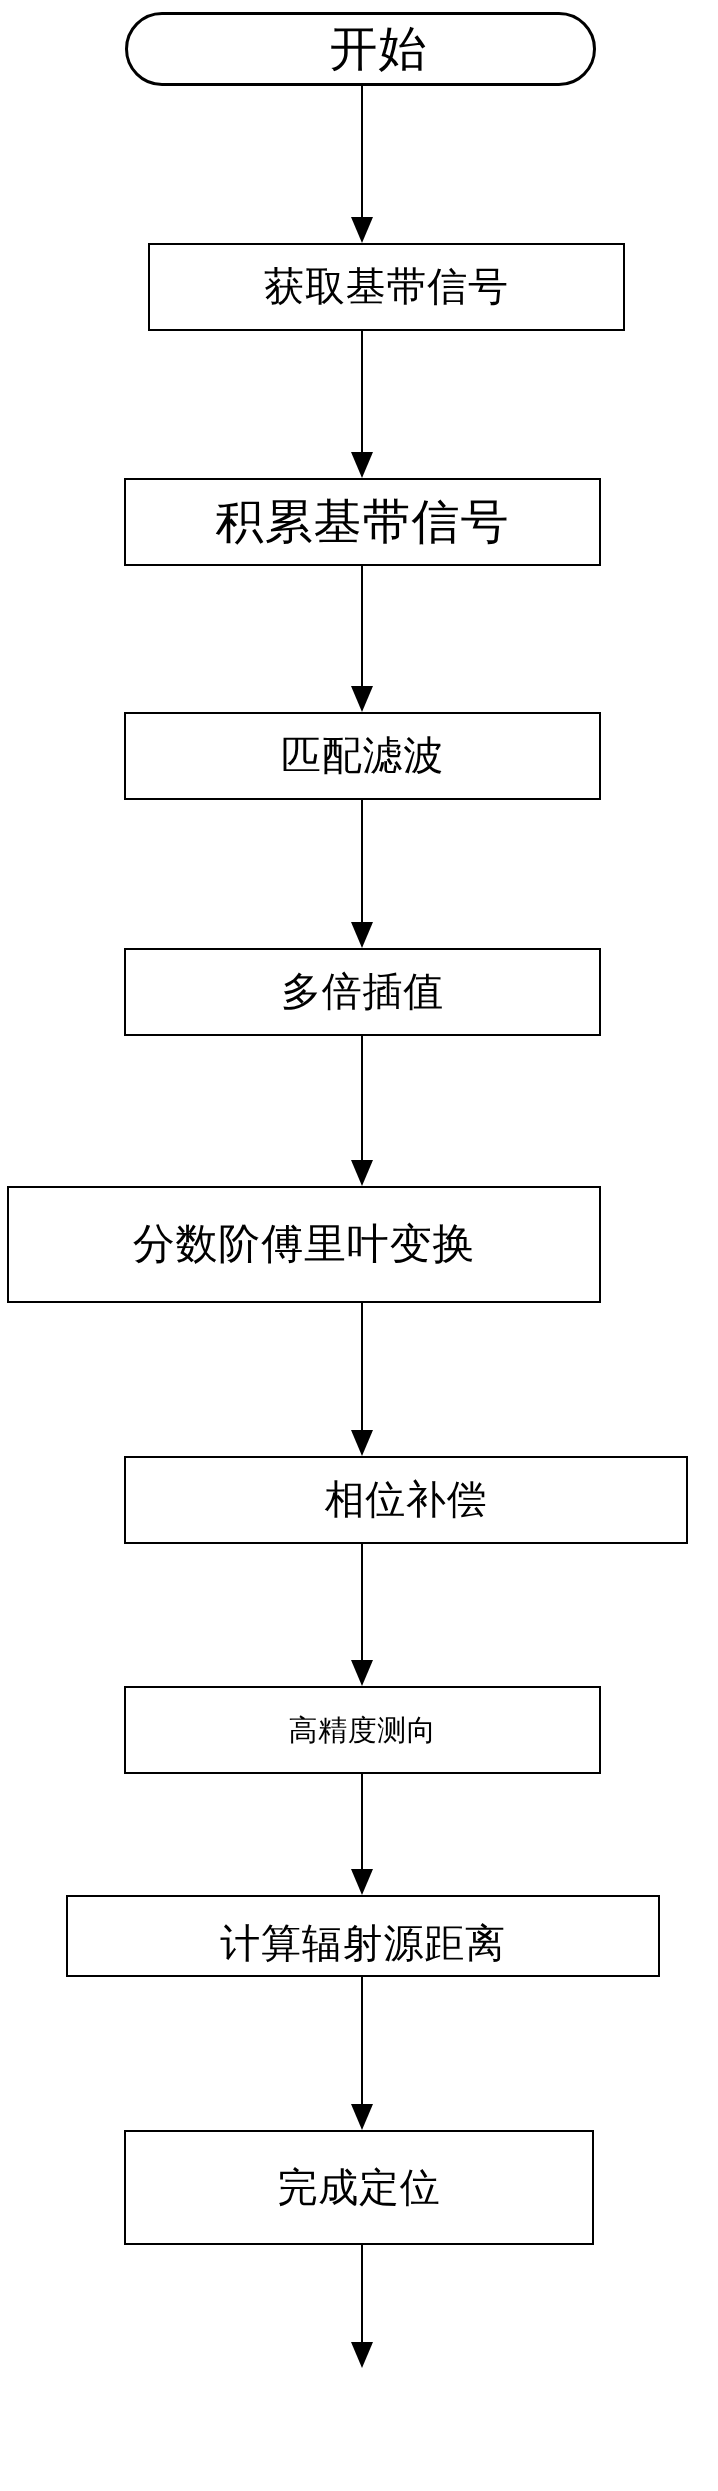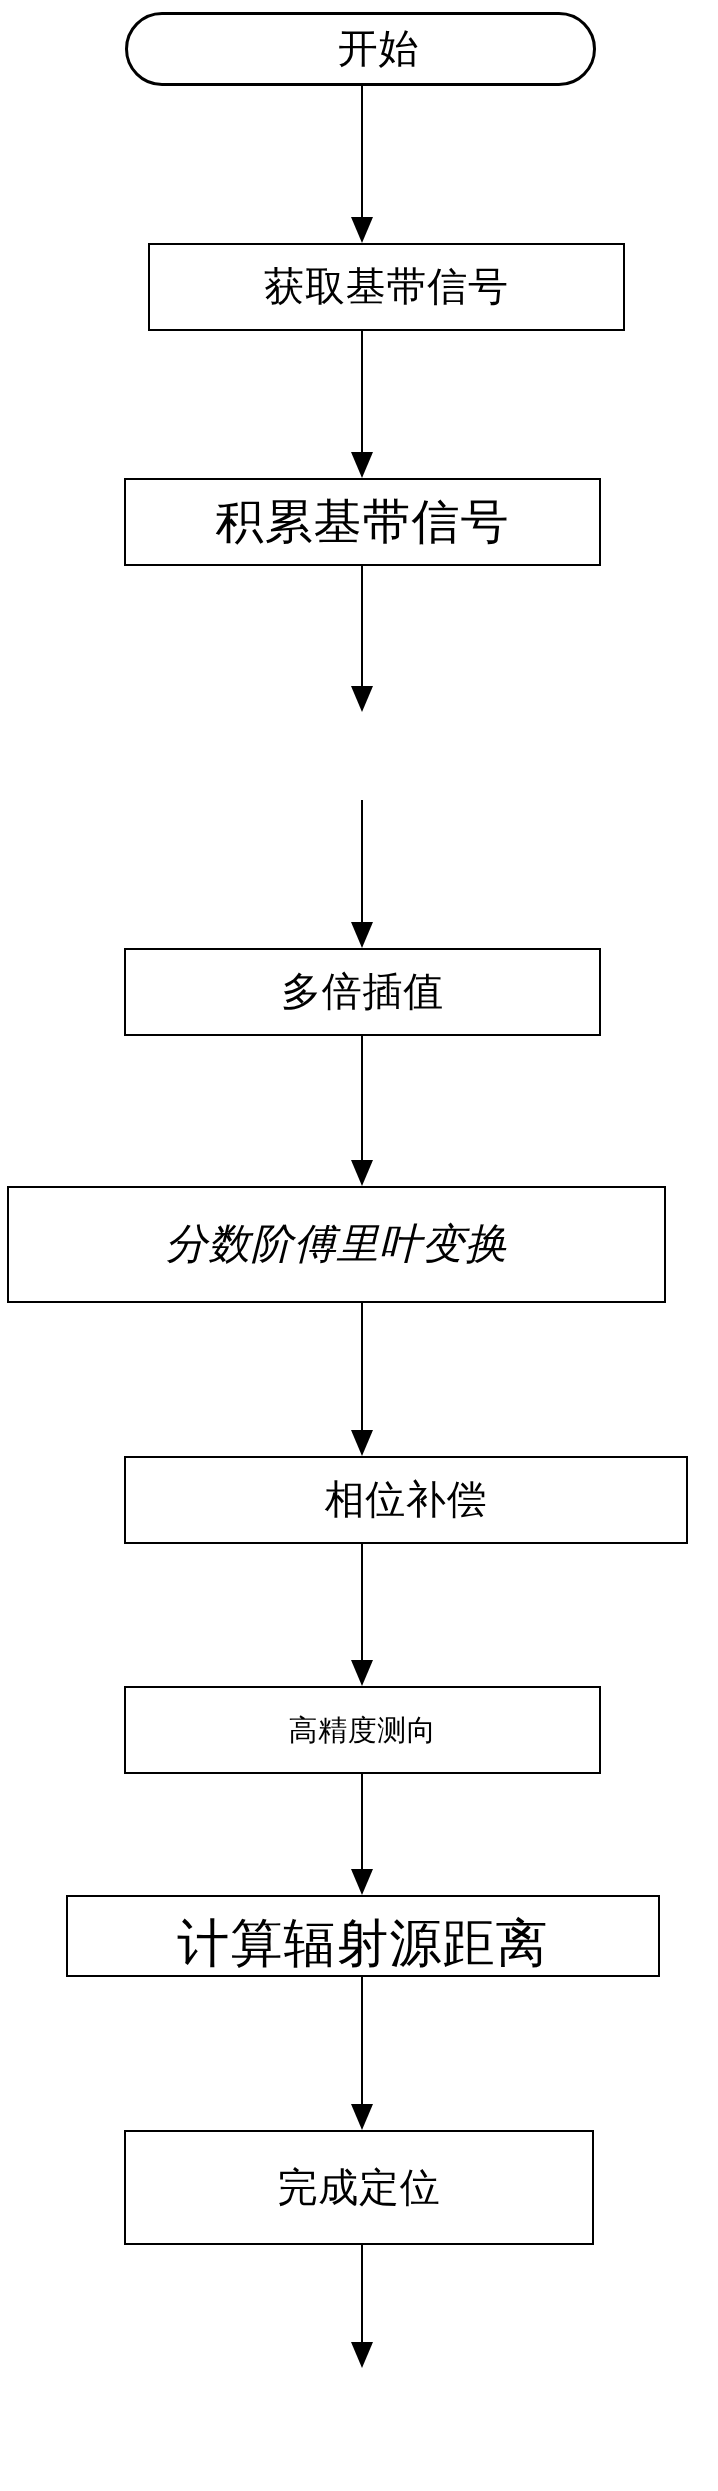--- a/index.html
+++ b/index.html
@@ -78,39 +78,42 @@
     <div class="arrowhead" style="left: 351px; top: 1430px;"></div>
     <div class="connector" style="left: 361px; top: 1544px; height: 116px;"></div>
     <div class="arrowhead" style="left: 351px; top: 1660px;"></div>
     <div class="connector" style="left: 361px; top: 1774px; height: 95px;"></div>
     <div class="arrowhead" style="left: 351px; top: 1869px;"></div>
     <div class="connector" style="left: 361px; top: 1977px; height: 127px;"></div>
     <div class="arrowhead" style="left: 351px; top: 2104px;"></div>
     <div class="connector" style="left: 361px; top: 2245px; height: 97px;"></div>
     <div class="arrowhead" style="left: 351px; top: 2342px;"></div>
     <div class="node terminal" style="left: 125px; top: 12px; width: 471px; height: 74px;">
-      <span class="node-label" style="font-size: 40px; margin-left: 36px;">开始</span>
+      <span class="node-label" style="font-size: 48px; margin-left: 36px;">开始</span>
     </div>
     <div class="node process" style="left: 124px; top: 243px; width: 477px; height: 88px; margin-left: 24px;">
       <span class="node-label" style="font-size: 40px;">获取基带信号</span>
     </div>
     <div class="node process" style="left: 124px; top: 478px; width: 477px; height: 88px;">
       <span class="node-label" style="font-size: 48px; text-align: right;">积累基带信号</span>
     </div>
+    <div class="node process" style="left: 124px; top: 712px; width: 477px; height: 88px;">
+      <span class="node-label" style="font-size: 40px;">匹配滤波</span>
+    </div>
     <div class="node process" style="left: 124px; top: 948px; width: 477px; height: 88px;">
       <span class="node-label" style="font-size: 40px;">多倍插值</span>
     </div>
-    <div class="node process" style="left: 7px; top: 1186px; width: 659px; height: 117px; font-style: italic;">
+    <div class="node process" style="left: 7px; top: 1186px; width: 594px; height: 117px;">
       <span class="node-label" style="font-size: 42px;">分数阶傅里叶变换</span>
     </div>
     <div class="node process" style="left: 124px; top: 1456px; width: 564px; height: 88px;">
       <span class="node-label" style="font-size: 40px;">相位补偿</span>
     </div>
     <div class="node process" style="left: 124px; top: 1686px; width: 477px; height: 88px;">
       <span class="node-label" style="font-size: 29px;">高精度测向</span>
     </div>
     <div class="node process" style="left: 66px; top: 1895px; width: 594px; height: 82px;">
-      <span class="node-label" style="font-size: 52px; margin-top: 16px;">计算辐射源距离</span>
+      <span class="node-label" style="font-size: 40px; margin-top: 16px;">计算辐射源距离</span>
     </div>
     <div class="node process" style="left: 124px; top: 2130px; width: 470px; height: 115px;">
       <span class="node-label" style="font-size: 40px;">完成定位</span>
     </div>
   </div>
 
 </body></html>

